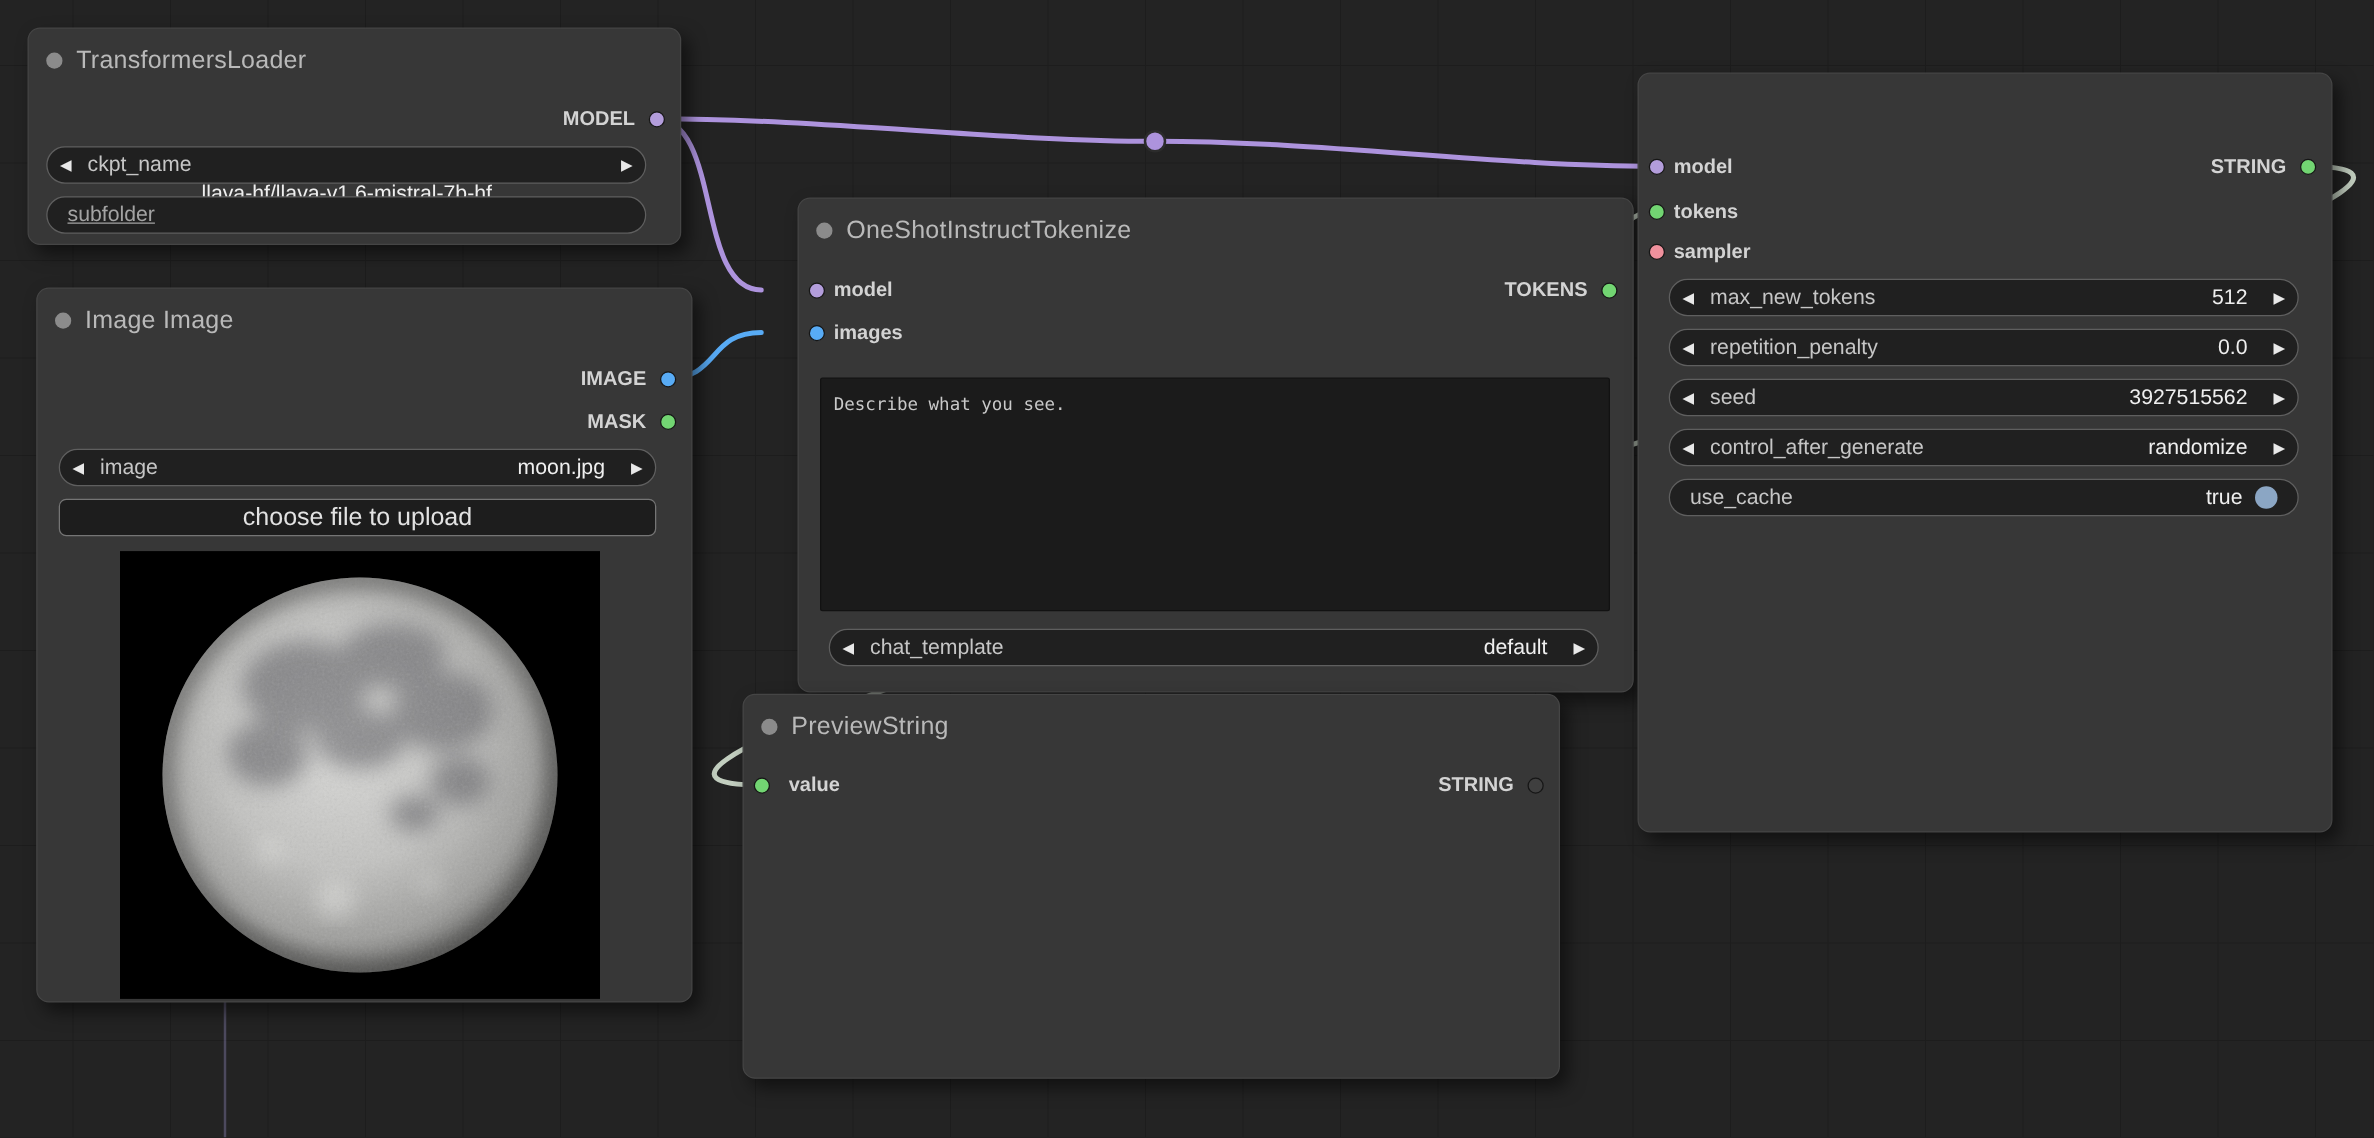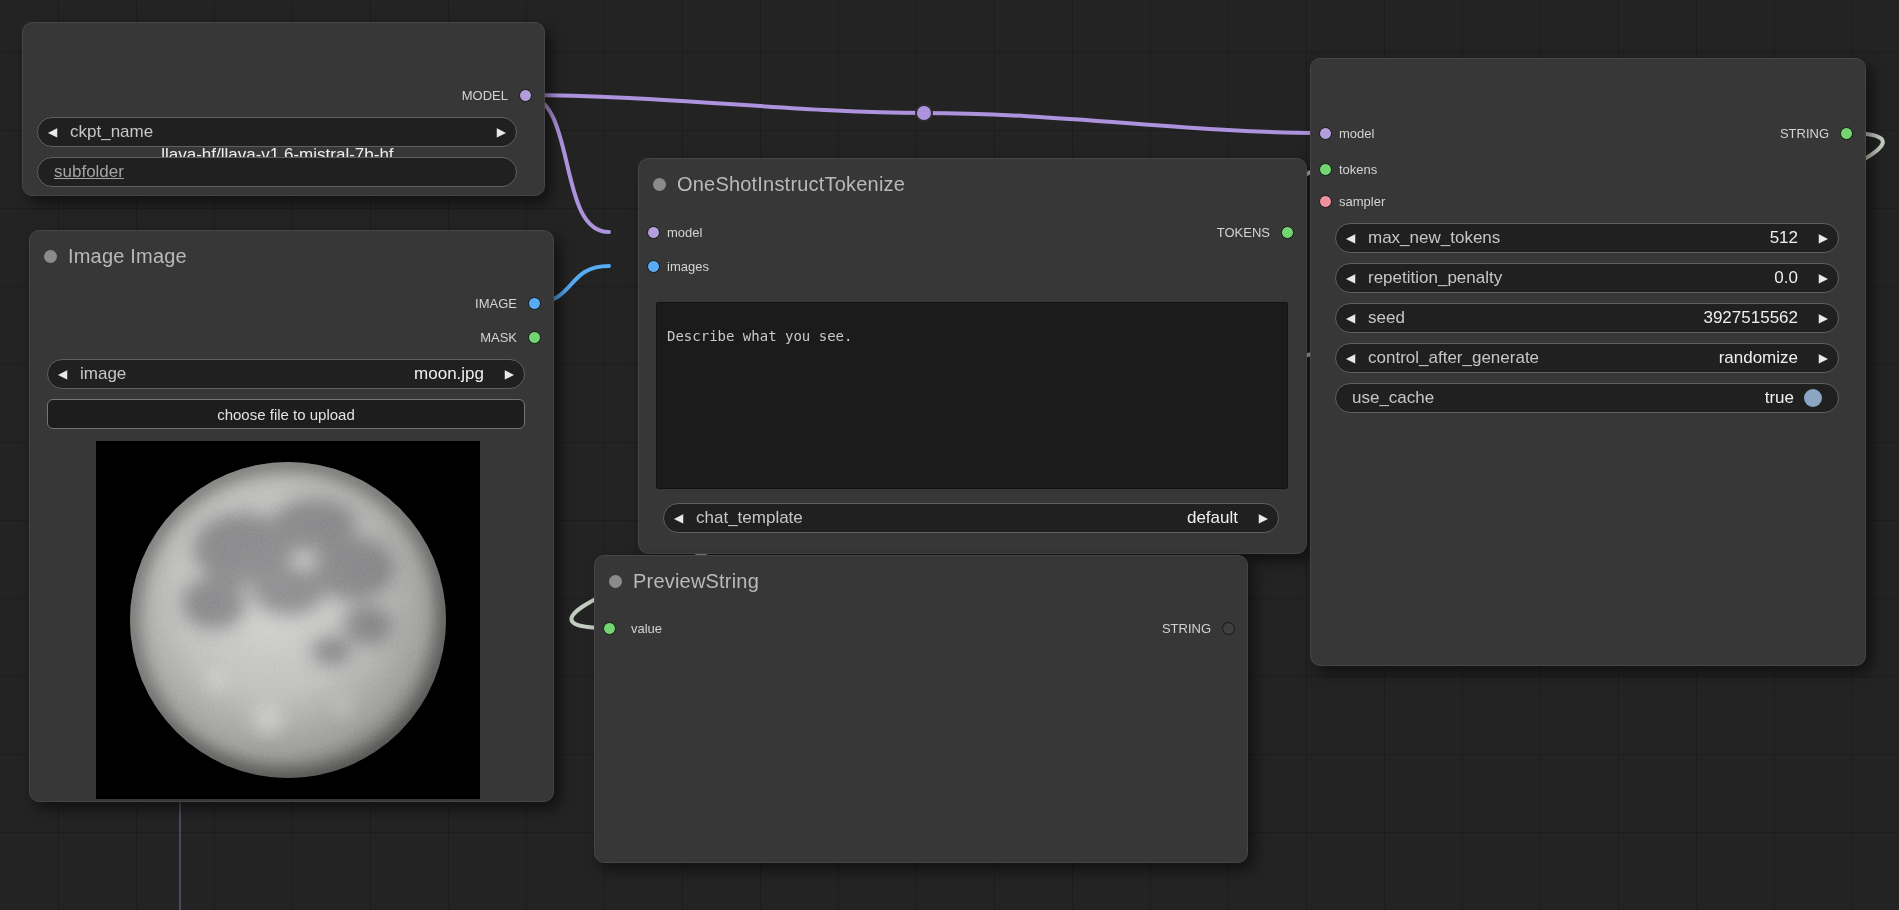--- a/index.html
+++ b/index.html
@@ -12,56 +12,60 @@
   #wires{position:absolute;left:0;top:0;z-index:1;pointer-events:none;}
   .node{position:absolute;background:#373737;border:1px solid #454545;border-radius:10px;
     box-shadow:6px 7px 14px rgba(0,0,0,.5);z-index:2;}
   .node-title{display:flex;align-items:center;gap:11px;padding:10px 14px 0 14px;height:30px;}
   .tdot{width:13px;height:13px;border-radius:50%;background:#8b8b8b;flex:none;}
   .ttext{color:#b9b9b9;font-size:20px;white-space:nowrap;letter-spacing:.2px;}
   .port{position:absolute;width:13px;height:13px;border-radius:50%;border:1px solid #161616;
     box-sizing:border-box;}
   .p-model{background:#b39ddb}.p-image{background:#58abf5}.p-green{background:#72d572}
   .p-pink{background:#f0919d}.p-dark{background:#3f3f3f}
-  .port-label{position:absolute;color:#d3d3d3;font-size:13px;height:26px;line-height:26px;white-space:nowrap;}
+  .port-label{position:absolute;color:#d3d3d3;font-size:16px;height:26px;line-height:26px;white-space:nowrap;font-weight:bold;}
   .widget{position:absolute;height:30px;box-sizing:border-box;background:#202020;border:1px solid #5f5f5f;
     border-radius:15px;display:flex;align-items:center;padding:0 10px;font-size:17px;color:#c6c6c6;}
   .widget.no-arrows{padding:0 16px 0 16px;}
   .arrow{color:#e9e9e9;font-size:12px;width:18px;flex:none;line-height:28px;}
   .arrow.right{text-align:right;}
   .push{margin-left:auto;}
   .wlabel{margin-left:4px;white-space:nowrap;}
   .wvalue{color:#efefef;white-space:nowrap;}
   .wvalue.left{margin-left:8px;margin-top:46px;}
   .wvalue.right{margin-left:auto;margin-right:12px;}
   .toggle-dot{width:18px;height:18px;border-radius:50%;background:#8ba6c4;margin-left:10px;flex:none;}
   .upload-btn{position:absolute;height:30px;box-sizing:border-box;background:#1d1d1d;border:1px solid #757575;
-    border-radius:6px;color:#e2e2e2;font-size:15px;display:flex;align-items:center;justify-content:center;cursor:pointer;}
+    border-radius:6px;color:#e2e2e2;font-size:20px;display:flex;align-items:center;justify-content:center;cursor:pointer;}
   .prompt-area{position:absolute;background:#1b1b1b;border:1px solid #121212;color:#c9c9c9;
-    font-family:"DejaVu Sans Mono",monospace;font-size:14px;line-height:1.35;padding:24px 10px;
+    font-family:"DejaVu Sans Mono",monospace;font-size:14px;line-height:1.35;padding:12px 10px;
     box-sizing:border-box;resize:none;border-radius:2px;outline:none;}
   .img-preview{position:absolute;background:#000;}
 </style>
 </head>
 <body>
 
 <div id="canvas">
 
   <svg id="wires" width="1899" height="910">
     <path d="M 524 95 C 578 95 556 232 609 232" fill="none" stroke-width="4" stroke-linecap="round" stroke="#ad93dd"></path>
     <path d="M 524 95 C 660 95 800 113 924 113" fill="none" stroke-width="4" stroke-linecap="round" stroke="#ad93dd"></path>
     <path d="M 924 113 C 1060 113 1195 133 1325 133" fill="none" stroke-width="4" stroke-linecap="round" stroke="#ad93dd"></path>
     <path d="M 533 303 C 576 303 566 266 609 266" fill="none" stroke-width="4" stroke-linecap="round" stroke="#58abf5"></path>
     <path d="M 1242 232 C 1285 232 1283 169 1325 169" fill="none" stroke-width="4" stroke-linecap="round" stroke="#c3cfc0"></path>
     <path d="M 1845 133 C 2170 133 285 628 609 628" fill="none" stroke-width="4" stroke-linecap="round" stroke="#c3cfc0"></path>
     <line x1="180" y1="799" x2="180" y2="912" stroke-width="2" opacity="0.4" stroke="#8b82b4"></line>
     <circle cx="924" cy="113" r="8" stroke="#2c2c2c" stroke-width="2" fill="#ad93dd"></circle>
   </svg>
 
   <div class="node" style="left:22px;top:22px;width:521px;height:172px;">
+    <div class="node-title">
+      <span class="tdot"></span>
+      <span class="ttext">TransformersLoader</span>
+    </div>
     <span class="port-label" style="right:36px;top:60px;">MODEL</span>
     <span class="port p-model" style="right:12px;top:66px;"></span>
     <div class="widget" style="left:14px;right:27px;top:94px;">
       <span class="arrow">◀</span>
       <span class="wlabel">ckpt_name</span>
       <span class="wvalue left">llava-hf/llava-v1.6-mistral-7b-hf</span>
       <span class="arrow right push">▶</span>
     </div>
     <div class="widget no-arrows" style="left:14px;right:27px;top:134px;">
       <span class="wlabel" style="margin-left:0;color:#a3a3a3;text-decoration:underline;">subfolder</span>

